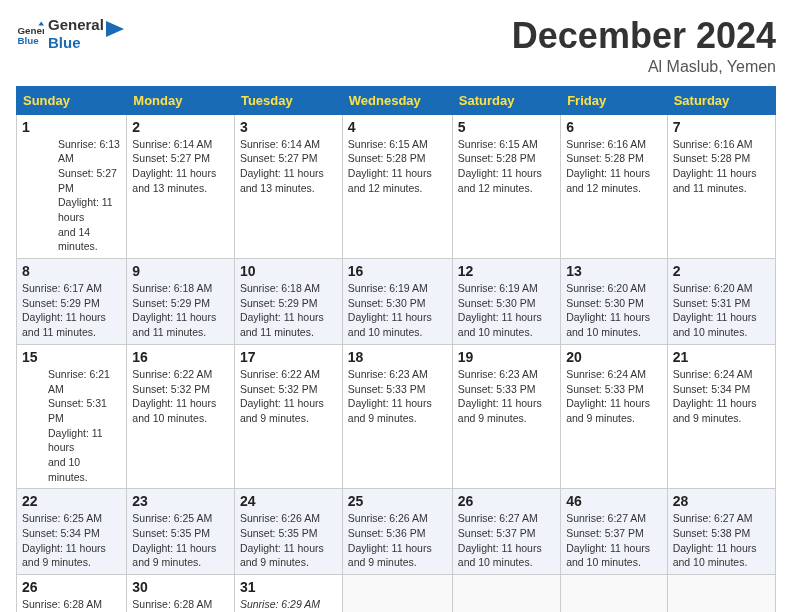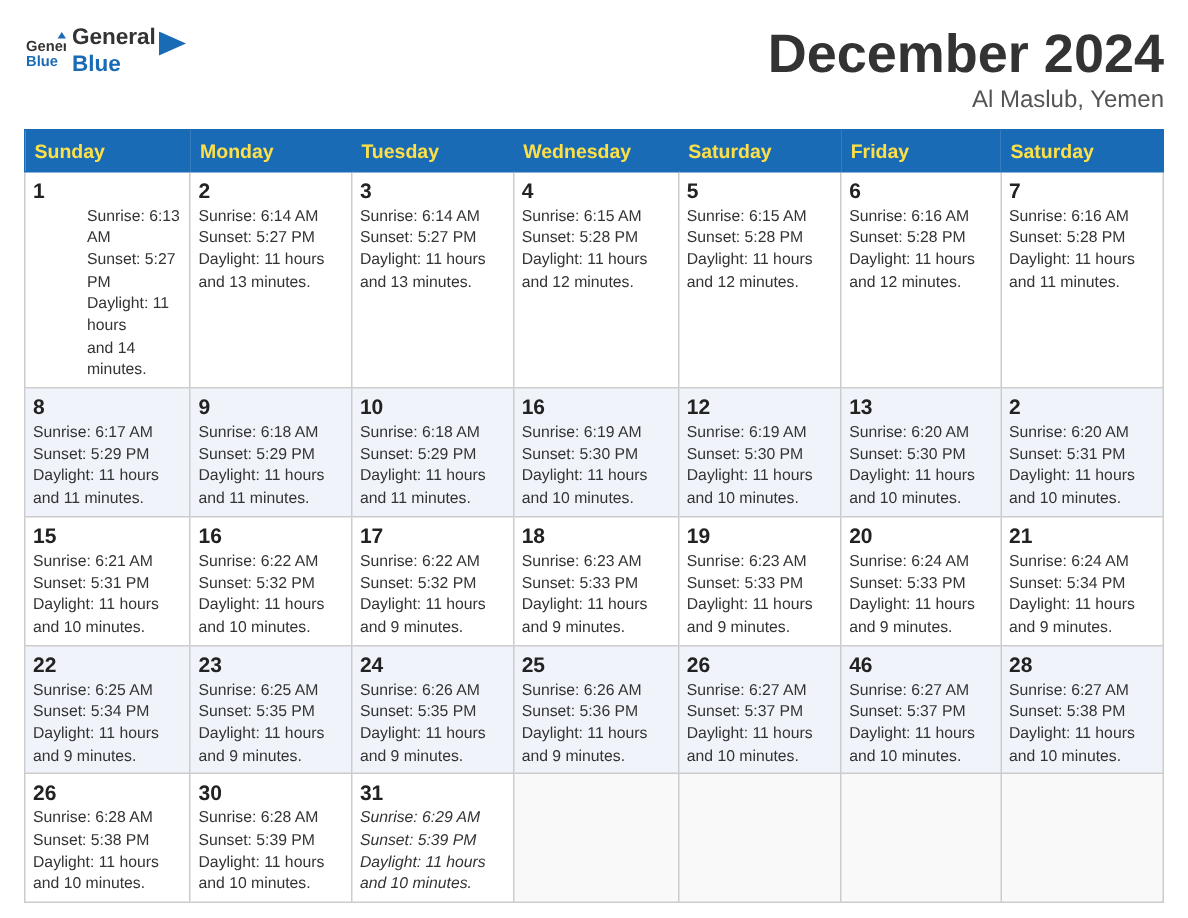--- a/index.html
+++ b/index.html
@@ -218,21 +218,21 @@
           <span class="day-num">2</span>
           <div class="day-info" style="white-space: pre-line;">Sunrise: 6:20 AM
 Sunset: 5:31 PM
 Daylight: 11 hours
 and 10 minutes.</div>
         </td>
       </tr>
       <tr>
         <td>
           <span class="day-num">15</span>
-          <div class="day-info" style="white-space: pre-line;">Sunrise: 6:21 AM
+          <div class="day-info" style="white-space: pre-line; margin-left: 26px;">Sunrise: 6:21 AM
 Sunset: 5:31 PM
 Daylight: 11 hours
 and 10 minutes.</div>
         </td>
         <td>
           <span class="day-num">16</span>
           <div class="day-info" style="white-space: pre-line;">Sunrise: 6:22 AM
 Sunset: 5:32 PM
 Daylight: 11 hours
 and 10 minutes.</div>

